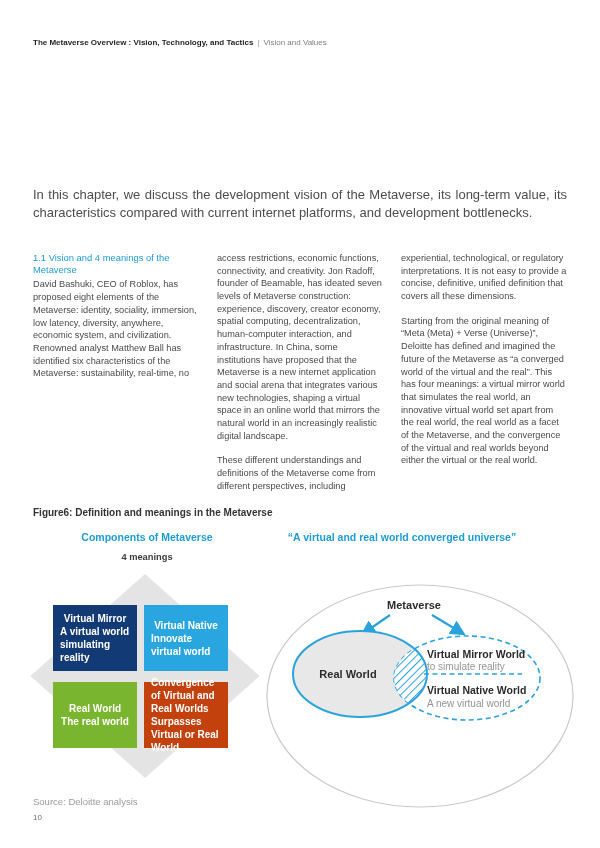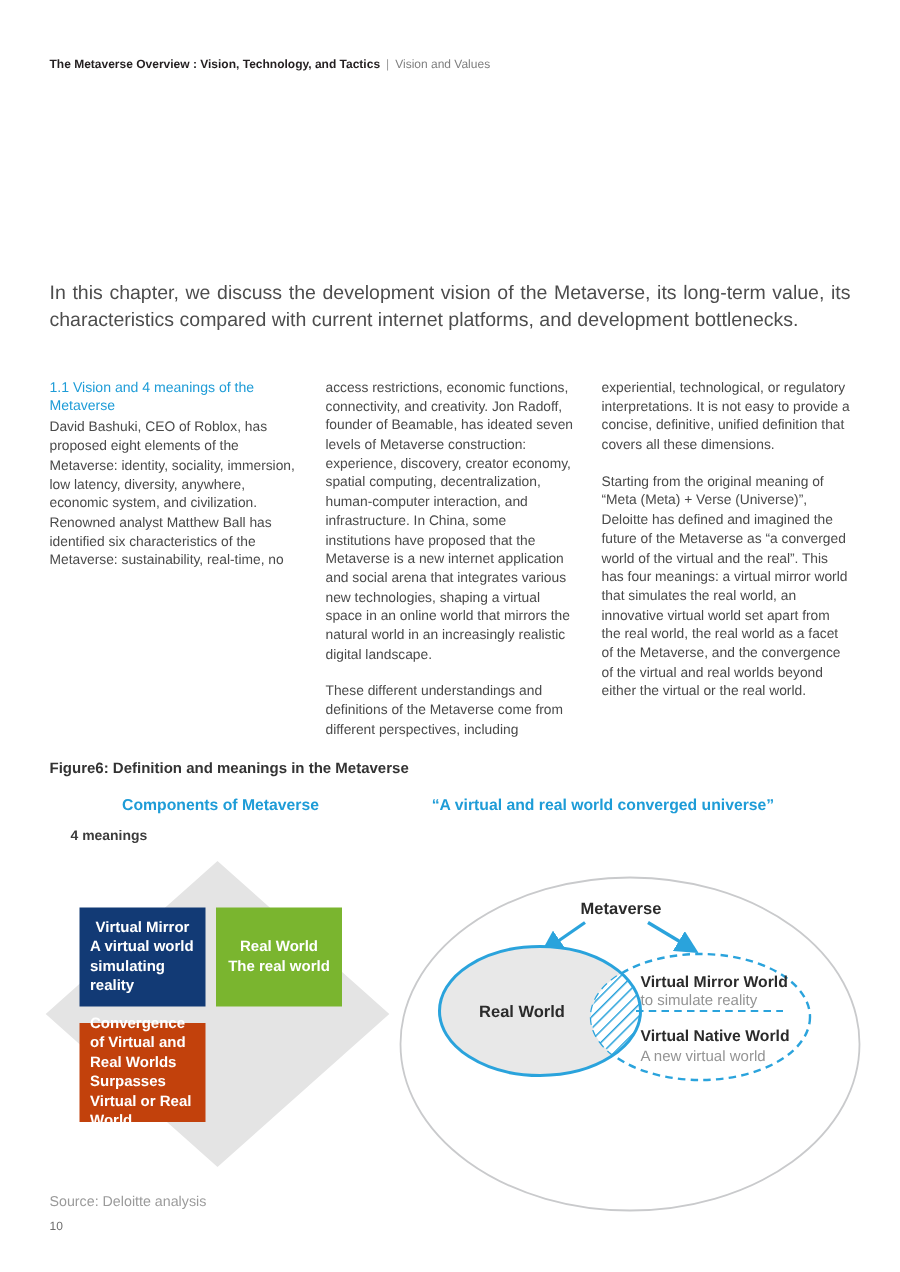--- a/index.html
+++ b/index.html
@@ -25,21 +25,21 @@
   
   .columns{position:absolute;left:33px;top:252px;width:534px;display:flex;gap:18px;}
   .col{flex:1 1 0;font-size:9.2px;line-height:1.38;color:#4a4a4a;text-align:left;}
   .col p{margin:0 0 12px 0;}
   .col-heading{margin:0 0 2px 0;font-size:9.4px;font-weight:normal;color:#1e9cd7;line-height:1.3;}
   
   .figure{position:absolute;left:33px;top:505px;width:534px;height:312px;}
   .fig-caption{position:absolute;left:0;top:2px;font-size:10px;font-weight:bold;color:#333333;}
   .fig-head-left{position:absolute;left:14px;top:26px;width:200px;text-align:center;
     font-size:10.5px;font-weight:bold;color:#1e9cd7;}
-  .fig-sub{position:absolute;left:14px;top:47px;width:200px;
+  .fig-sub{position:absolute;left:14px;top:47px;width:200px;text-align:center;
     font-size:9.3px;font-weight:bold;color:#3c3c3c;}
   .fig-head-right{position:absolute;left:239px;top:26px;width:260px;text-align:center;
     font-size:10.5px;font-weight:bold;color:#1e9cd7;}
   
   .diamond{
     position:absolute;left:31px;top:90px;width:162px;height:162px;background:#e4e4e4;
     transform:scaleY(0.89) rotate(45deg);
   }
   
   .box-grid{
@@ -99,20 +99,24 @@
     <div class="fig-sub">4 meanings</div>
     <div class="fig-head-right">“A virtual and real world converged universe”</div>
 
     <div class="diamond"></div>
 
     <div class="box-grid">
       <div class="mbox b1">
         <span>Virtual Mirror</span>
         <span>A virtual world simulating reality</span>
       </div>
+      <div class="mbox b2">
+        <span>Virtual Native</span>
+        <span>Innovate virtual world</span>
+      </div>
       <div class="mbox b3">
         <span>Real World</span>
         <span>The real world</span>
       </div>
       <div class="mbox b4">
         <span>Convergence of Virtual and Real Worlds</span>
         <span>Surpasses Virtual or Real World</span>
       </div>
     </div>
 

